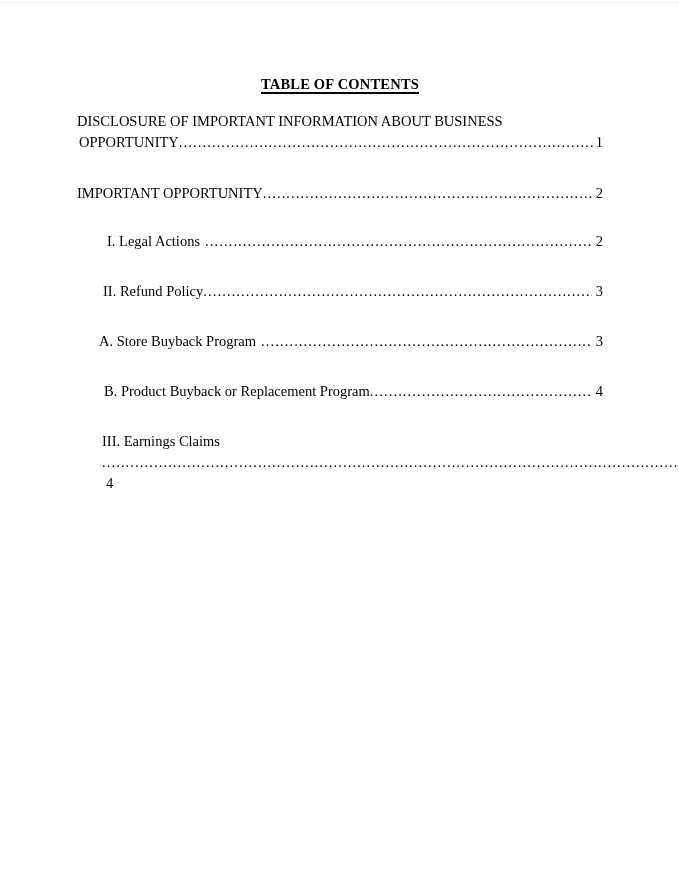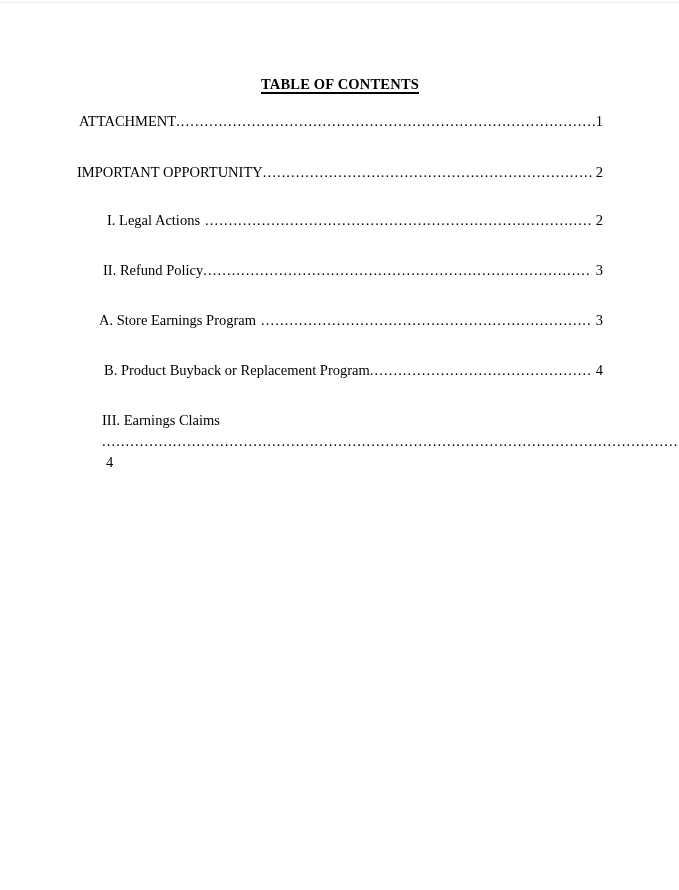--- a/index.html
+++ b/index.html
@@ -83,22 +83,23 @@
 
 <div class="page">
   <div class="top-divider"></div>
   <div class="content">
 
     <div class="doc-title">
       <span class="underlined">TABLE OF CONTENTS</span>
     </div>
 
     <div class="entry entry-2line m-e1">
+      <div class="eline">DISCLOSURE OF IMPORTANT INFORMATION ABOUT BUSINESS</div>
       <div class="row">
-        <span class="label l2pad">ATTACHMENT</span>
+        <span class="label l2pad">OPPORTUNITY</span>
         <span class="leader"></span>
         <span class="page-num tight">1</span>
       </div>
     </div>
 
     <div class="entry entry-2line m-e2">
       <div class="row">
         <span class="label">IMPORTANT OPPORTUNITY</span>
         <span class="leader"></span>
         <span class="page-num">2</span>
@@ -111,21 +112,21 @@
       <span class="page-num">2</span>
     </div>
 
     <div class="row m-r ind-ii">
       <span class="label">II. Refund Policy</span>
       <span class="leader"></span>
       <span class="page-num">3</span>
     </div>
 
     <div class="row m-r ind-a">
-      <span class="label gap-after">A. Store Earnings Program</span>
+      <span class="label gap-after">A. Store Buyback Program</span>
       <span class="leader"></span>
       <span class="page-num">3</span>
     </div>
 
     <div class="row m-r ind-b">
       <span class="label">B. Product Buyback or Replacement Program</span>
       <span class="leader"></span>
       <span class="page-num">4</span>
     </div>
 

